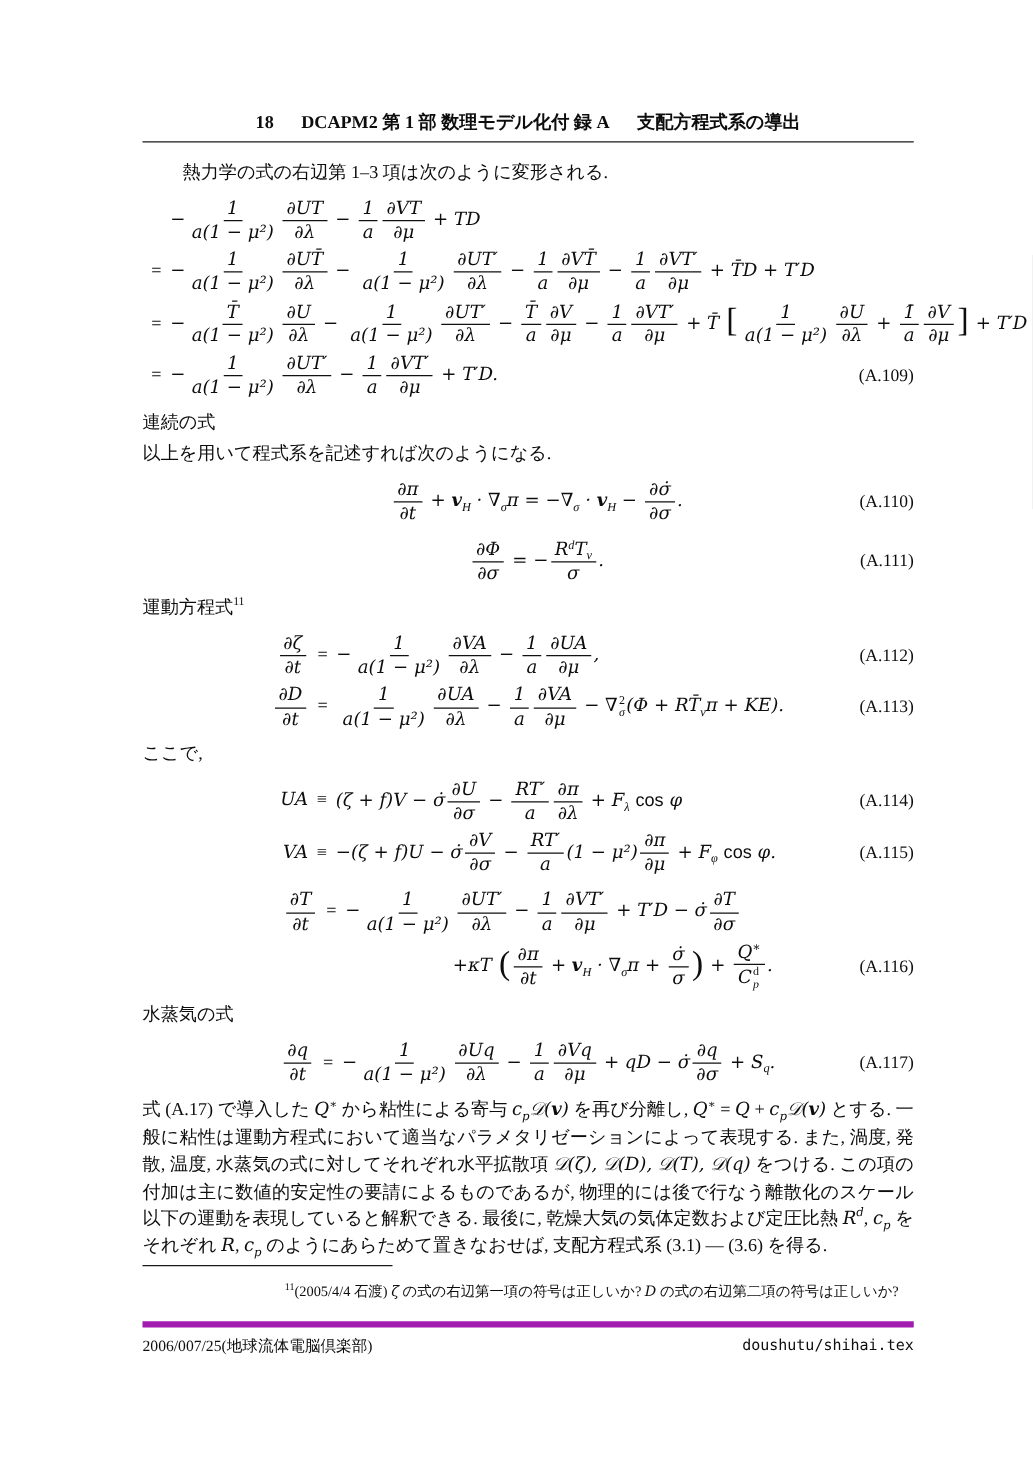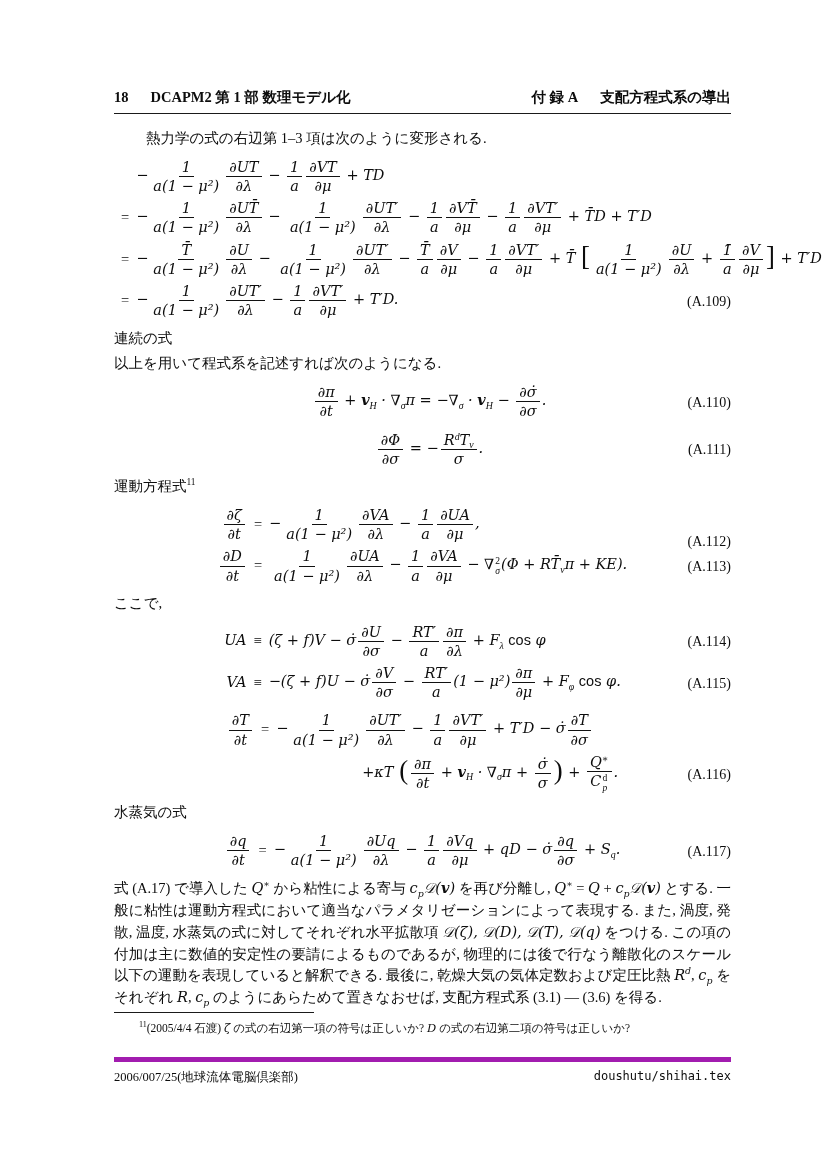--- a/index.html
+++ b/index.html
@@ -4,21 +4,21 @@
 <style>
   html,body{margin:0;padding:0;background:#e8e8e8;}
   .page{
     position:relative; width:826px; height:1169px; background:#ffffff;
     font-family:"Liberation Serif","DejaVu Serif",serif; color:#0d0d0d;
     overflow:hidden; margin:0 auto;
   }
   
   .runhead{position:absolute; left:114px; top:88px; width:617px;
     border-bottom:1px solid #1a1a1a; padding-bottom:6px;
-    display:flex; justify-content:space-between; align-items:baseline;
+    display:flex; justify-content:center; align-items:baseline;
     font-weight:bold; font-size:14.5px;}
   .rh-left .pgnum{margin-right:22px;}
   .rh-right .apx{margin-right:22px;}
   
   .docbody{position:absolute; left:114px; top:124px; width:617px; font-size:14.5px; line-height:1.5;}
   .para{margin:4px 0; text-align:justify;}
   .para.indent{text-indent:32px;}
   .para sup{font-size:0.65em; line-height:0;}
   .para sub{font-size:0.65em; line-height:0;}
   .it{font-style:italic; font-family:"DejaVu Serif",serif;}
@@ -42,21 +42,21 @@
     vertical-align:middle; margin:0 2px; line-height:1.12; text-align:center;}
   .frac .num{border-bottom:1px solid #111; padding:0 3px 1px;}
   .frac .den{padding:1px 3px 0;}
   .big{font-size:1.85em; line-height:0; font-style:normal; vertical-align:-0.08em; padding:0 1px;}
   .ss{display:inline-flex; flex-direction:column; align-items:flex-start;
     font-size:0.66em; line-height:1.05; vertical-align:middle; margin:0 1px;}
   .ss .ssb{font-style:italic;}
   
   .footnote{position:absolute; left:114px; top:1012px; width:617px; font-size:11.5px; line-height:1.4;}
   .fnrule{width:200px; border-top:1px solid #1a1a1a; margin-bottom:5px;}
-  .fn{margin:7px; padding-left:18px;}
+  .fn{margin:12px; padding-left:18px;text-align:right;}
   .fn sup{font-size:0.7em; line-height:0;}
   
   .pagefoot{position:absolute; left:114px; top:1057px; width:617px;
     border-top:5px solid #a21caf; padding-top:7px;
     display:flex; justify-content:space-between; font-size:12.5px;}
   .tt{font-family:"DejaVu Sans Mono","Liberation Mono",monospace; font-size:12px;}
 </style>
 </head>
 <body>
 
@@ -256,21 +256,21 @@
                 <span class="den"><span class="mi">a</span></span>
               </span><span class="frac">
                 <span class="num"><span class="mi">∂VA</span></span>
                 <span class="den"><span class="mi">∂μ</span></span>
               </span><span class="mi"> − ∇</span><span class="ss">
                 <span class="sst">2</span>
                 <span class="ssb">σ</span>
               </span><span class="mi">(Φ + RT̄</span><sub>v</sub><span class="mi">π + KE).</span></span>
           </div>
         </div>
-        <span class="eqlabel" style="top: 20.7344px; margin-top: 16px;">(A.112)</span>
+        <span class="eqlabel" style="top: 20.7344px;">(A.112)</span>
         <span class="eqlabel" style="top: 62.2031px;">(A.113)</span>
       </div>
       <p class="para"><span>ここで,</span></p>
       <div class="eqblock">
         <div class="eqtbl">
           <div class="eqtr">
             <span class="eqc lhs"><span class="mi">UA</span></span>
             <span class="eqc rel">≡</span>
             <span class="eqc rhs"><span class="mi">(ζ + f)V − σ̇</span><span class="frac">
                 <span class="num"><span class="mi">∂U</span></span>

